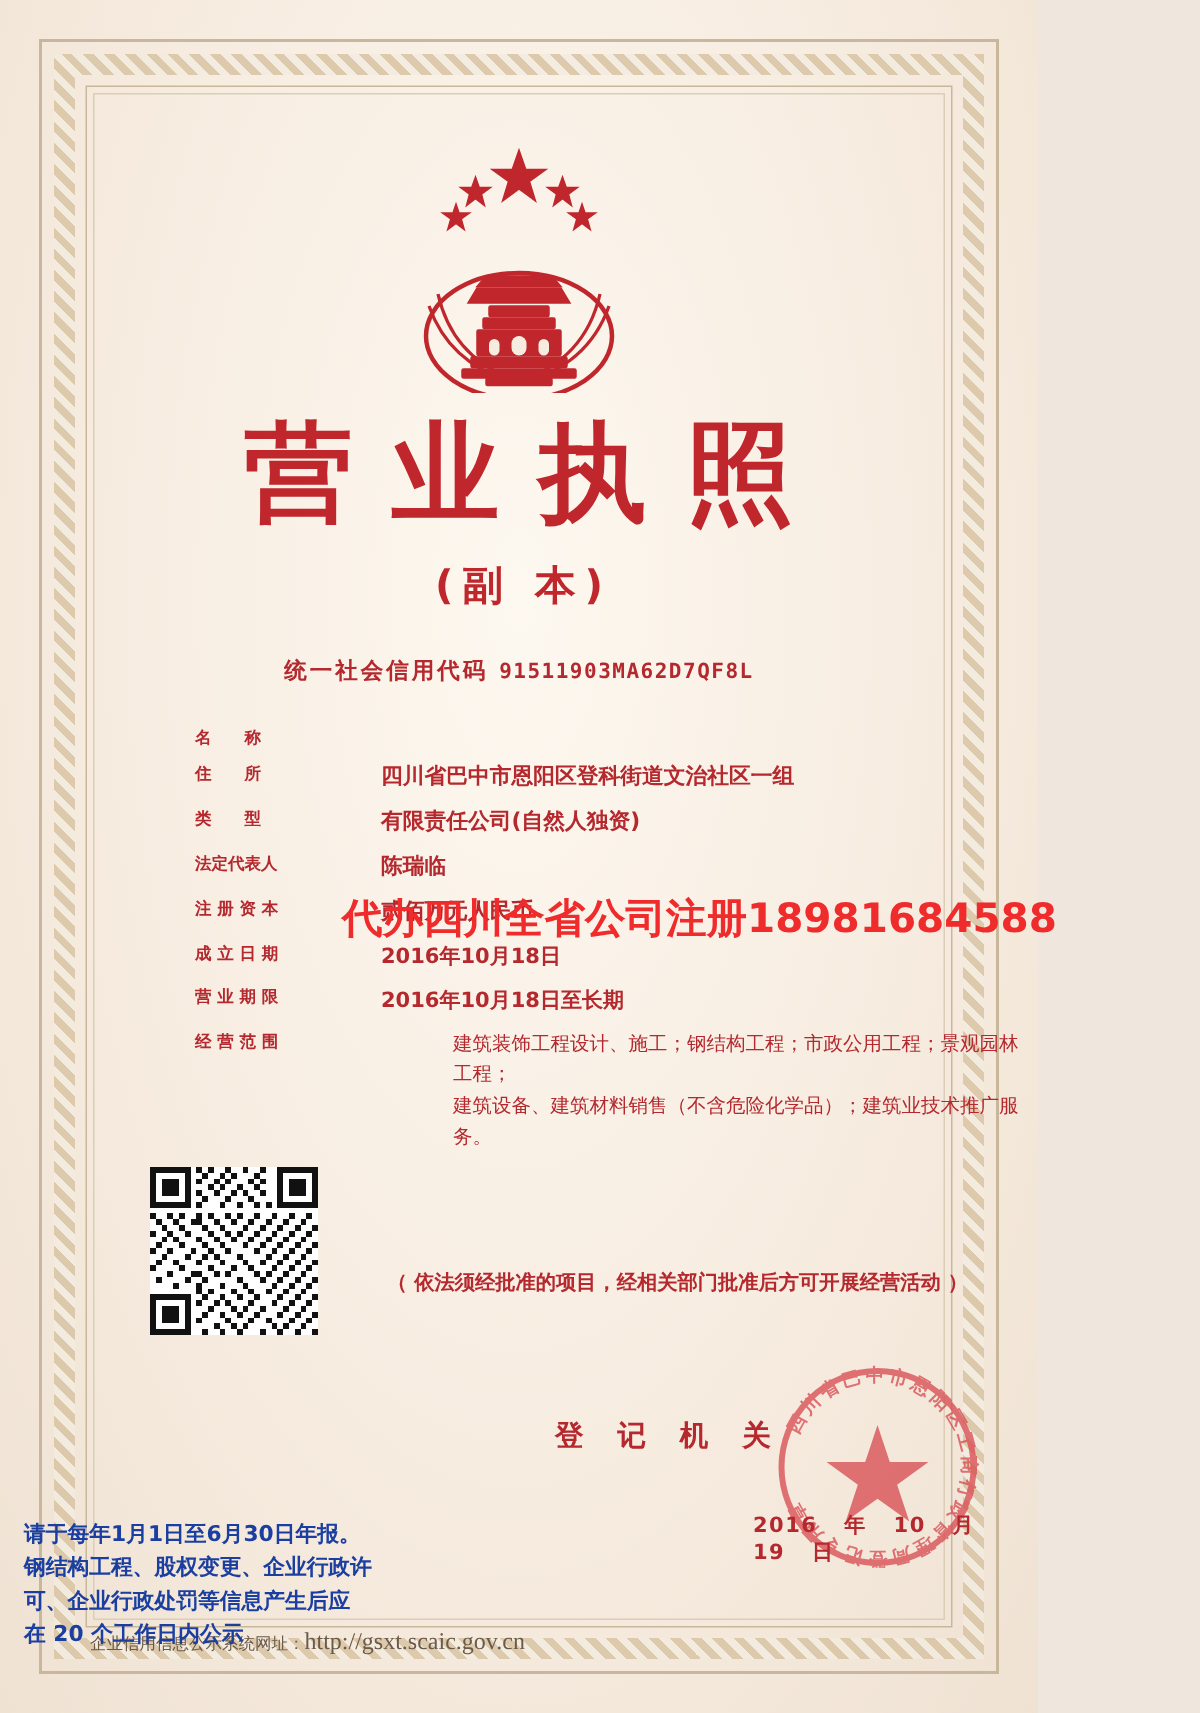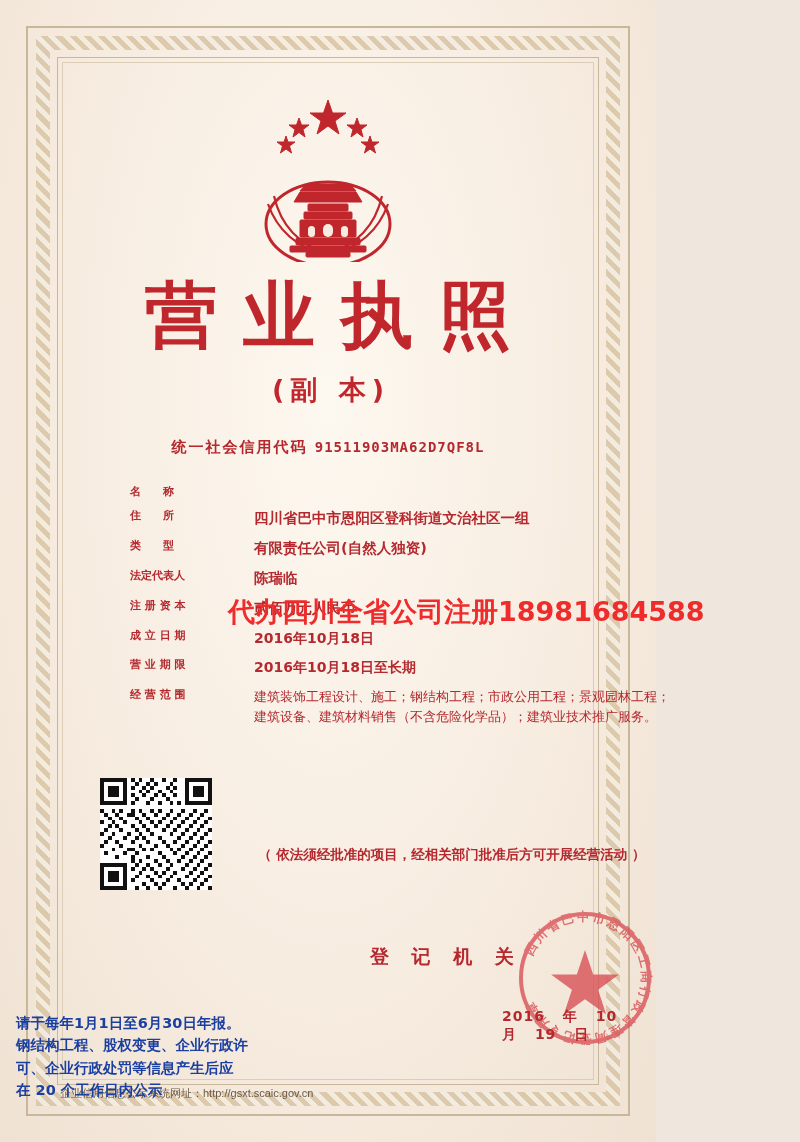--- a/index.html
+++ b/index.html
@@ -8,20 +8,21 @@
     background:#efe7dd;
     font-family:"DejaVu Sans","Liberation Sans",sans-serif;
     overflow:hidden;
     position:relative;
   }
   
   #certificate{
     position:absolute;left:0;top:0;width:656px;height:1142px;
     background:
       radial-gradient(ellipse at 50% 35%, #fdf8f0 0%, #f7ece0 55%, #efe2d3 100%);
+    padding-left: 36px;
   }
   
   .border-outer{
     position:absolute;left:26px;top:26px;right:26px;bottom:26px;
     border:2px solid #c9b79c;
   }
   .border-greek{
     position:absolute;left:36px;top:36px;right:36px;bottom:36px;
     border:14px solid transparent;
     border-image: repeating-linear-gradient(
@@ -77,21 +78,21 @@
     letter-spacing:0;
   }
   .row .label.tight{letter-spacing:0;display:block;text-align:justify;}
   .row .value{
     font-size:14.5px;color:#b4282e;font-weight:bold;padding-left:14px;
     line-height:1.45;
   }
   .row .value.small{font-size:13px;font-weight:normal;line-height:1.6;}
   .row .value.date{font-weight:bold;font-size:14px;}
 
-  .scope-line2{display:block;}
+  .scope-line2{display:block;margin-left:48px;}
 
   .note{
     position:absolute;left:258px;top:846px;
     font-size:13.5px;color:#b4282e;font-weight:bold;letter-spacing:0;
   }
 
   
   .qr{
     position:absolute;left:100px;top:778px;width:112px;height:112px;
     background:#fff;
@@ -116,21 +117,21 @@
   .issue-date span{margin:12px 6px;}
 
   .footer-right{
     position:absolute;right:60px;top:1094px;
     font-size:13px;color:#b4282e;font-weight:bold;letter-spacing:0;
   }
   .footer-url{
     position:absolute;left:60px;top:1086px;
     font-size:11px;color:#6b5a48;
   }
-  .footer-url .mono{font-family:Liberation Sans, sans-serif;font-size:11px;letter-spacing:0;}
+  .footer-url .mono{font-family:Liberation Serif, serif;font-size:16px;letter-spacing:0;}
 
   
   .notice{
     position:absolute;left:16px;top:1012px;width:290px;
     font-size:14.5px;line-height:1.55;color:#1a3fa0;font-weight:bold;
   }
   .notice .ln{display:block;}
 
   
   .adtext{

